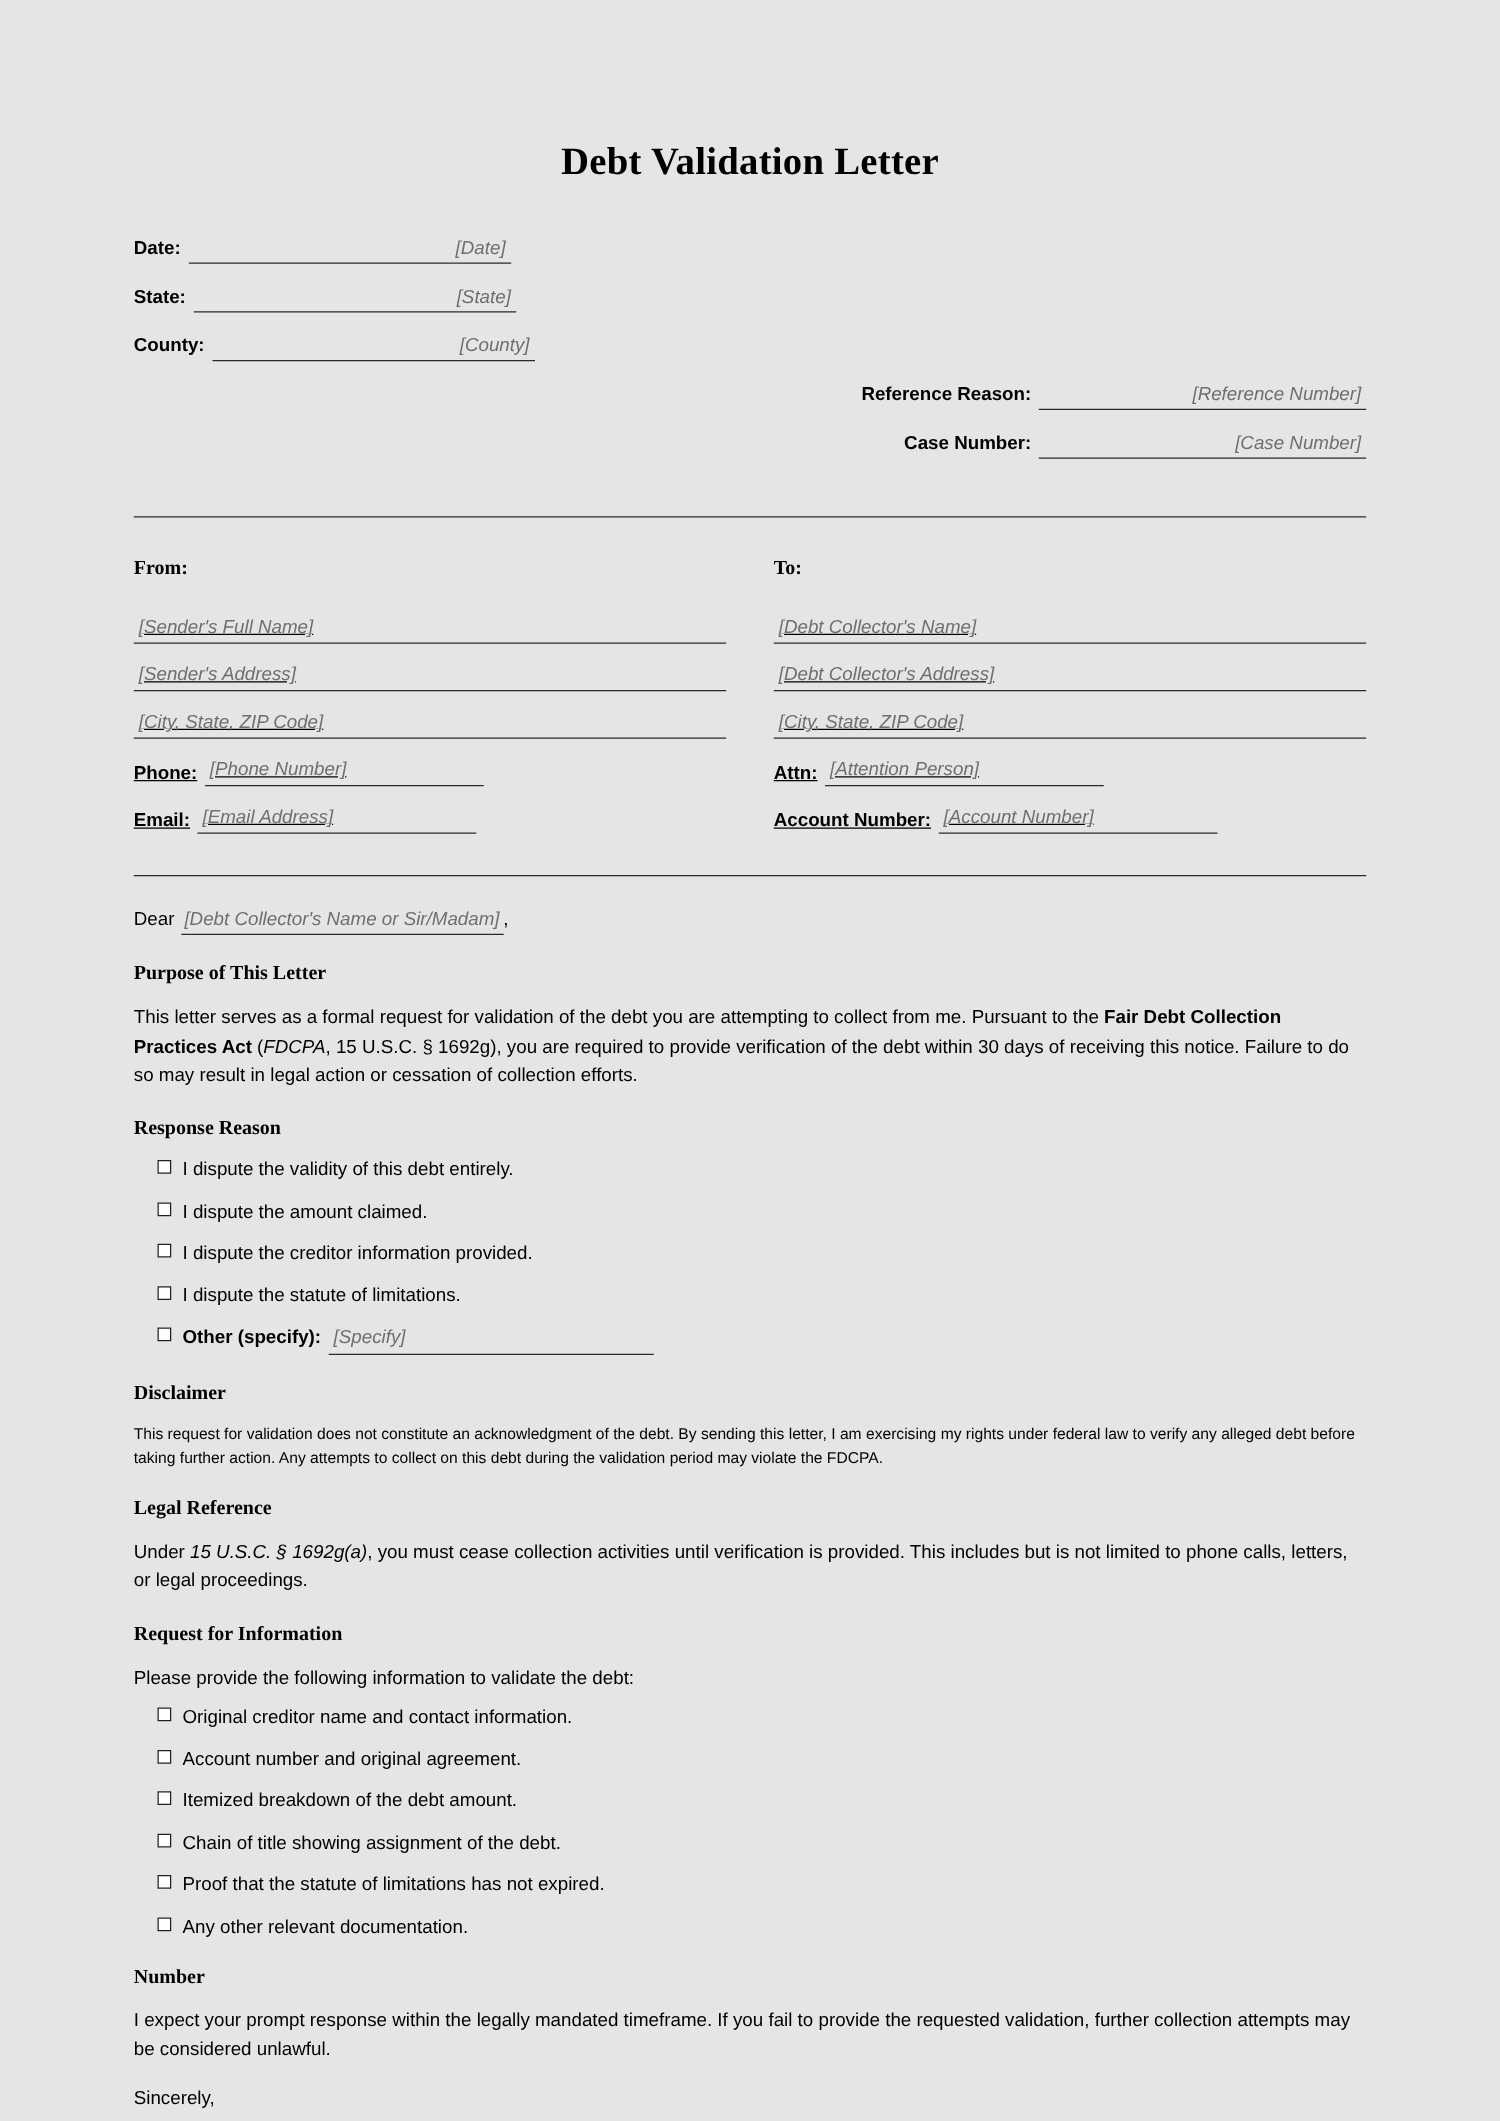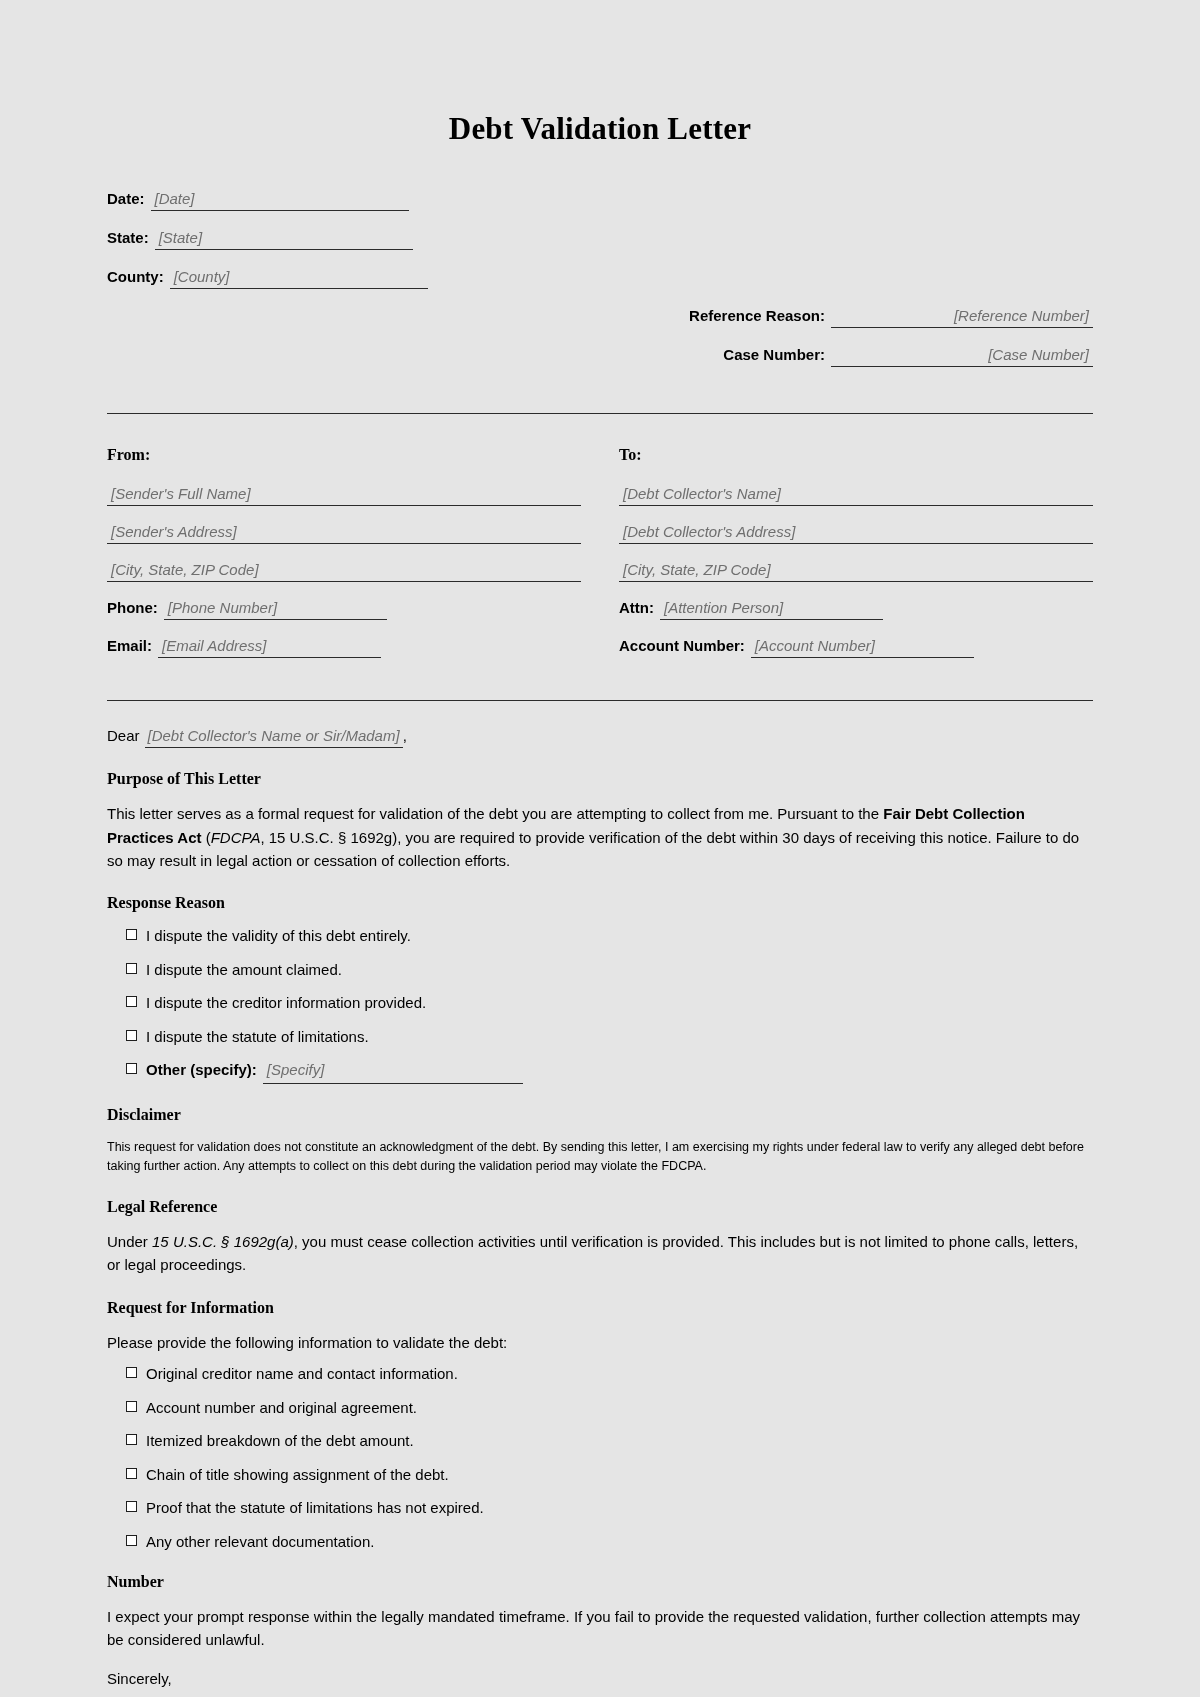--- a/index.html
+++ b/index.html
@@ -56,20 +56,21 @@
     white-space: nowrap;
   }
   .fill {
     font-style: italic;
     font-size: 15px;
     color: #6f6f6f;
     border-bottom: 1.6px solid #2b2b2b;
     padding: 0 4px 3px 4px;
     display: inline-block;
     line-height: 1.15;
+    text-align: right;
   }
   .fill.left-160 { min-width: 250px; }
   .fill.left-150 { min-width: 250px; }
   .fill.left-140 { min-width: 250px; }
   .meta-row .lbl + .fill { margin-left: 6px; }
 
   .fill.right-align {
     text-align: right;
     min-width: 254px;
   }
@@ -92,21 +93,22 @@
   }
   .party-heading {
     font-family: "Liberation Serif", serif;
     font-weight: bold;
     font-size: 16px;
     margin-bottom: 21px;
   }
   .party-line {
     height: 38px;
     display: flex;
-    align-items: flex-start;
+    align-items: center;
+    text-decoration: underline;
   }
   .party-fill {
     font-style: italic;
     font-size: 15px;
     color: #6f6f6f;
     border-bottom: 1.6px solid #2b2b2b;
     padding: 0 4px 3px 4px;
     flex: 1 1 auto;
     line-height: 1.15;
   }

